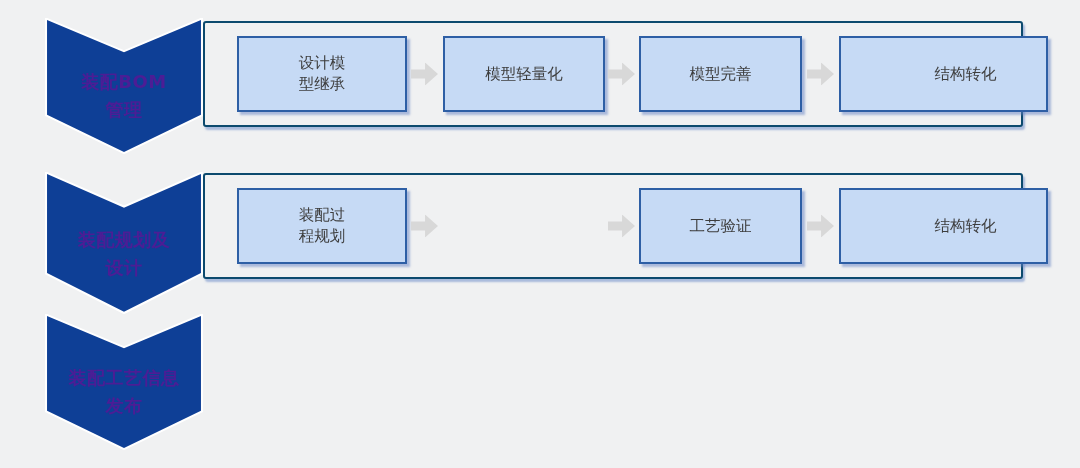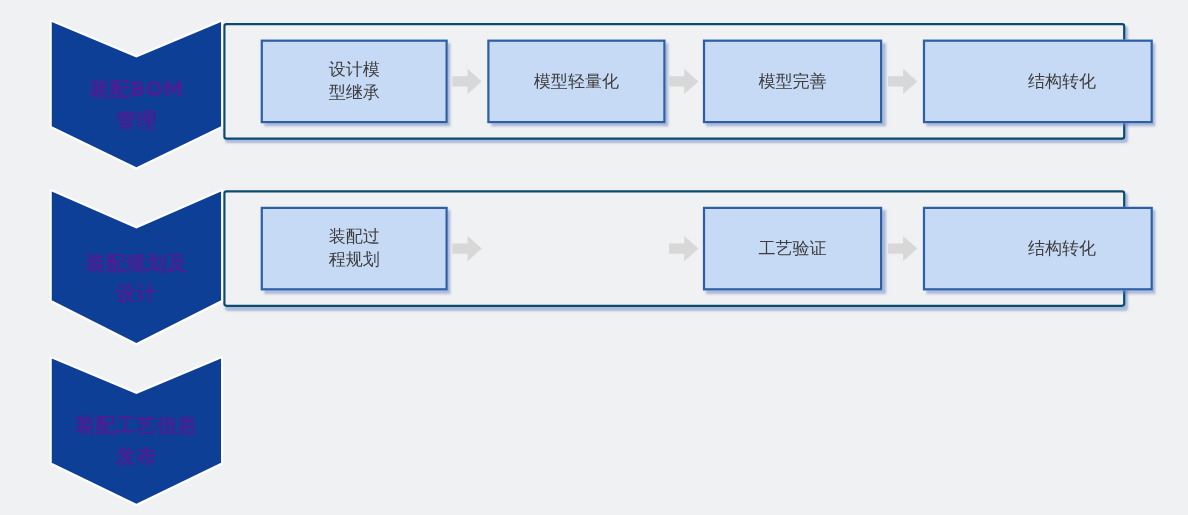--- a/index.html
+++ b/index.html
@@ -15,21 +15,21 @@
     background:#f0f1f2;
   }
   #track1{top:21px;height:102px;}
   #track2{top:173px;height:102px;}
   #track3{top:333px;height:97px;}
 
   
   .banner{position:absolute;left:45px;width:158px;z-index:3;}
   #banner1{top:18px;height:137px;}
   #banner2{top:172px;height:143px;}
-  #banner3{top:324px;height:137px;}
+  #banner3{top:314px;height:137px;}
   .banner svg{position:absolute;left:0;top:0;width:100%;height:100%;}
   .banner-label{
     position:absolute;left:0;right:0;top:26%;bottom:12%;
     display:flex;align-items:center;justify-content:center;
     text-align:center;color:#4c1d95;font-weight:bold;font-size:18px;
     line-height:1.55;white-space:pre-line;letter-spacing:.5px;
   }
 
   
   .step{

